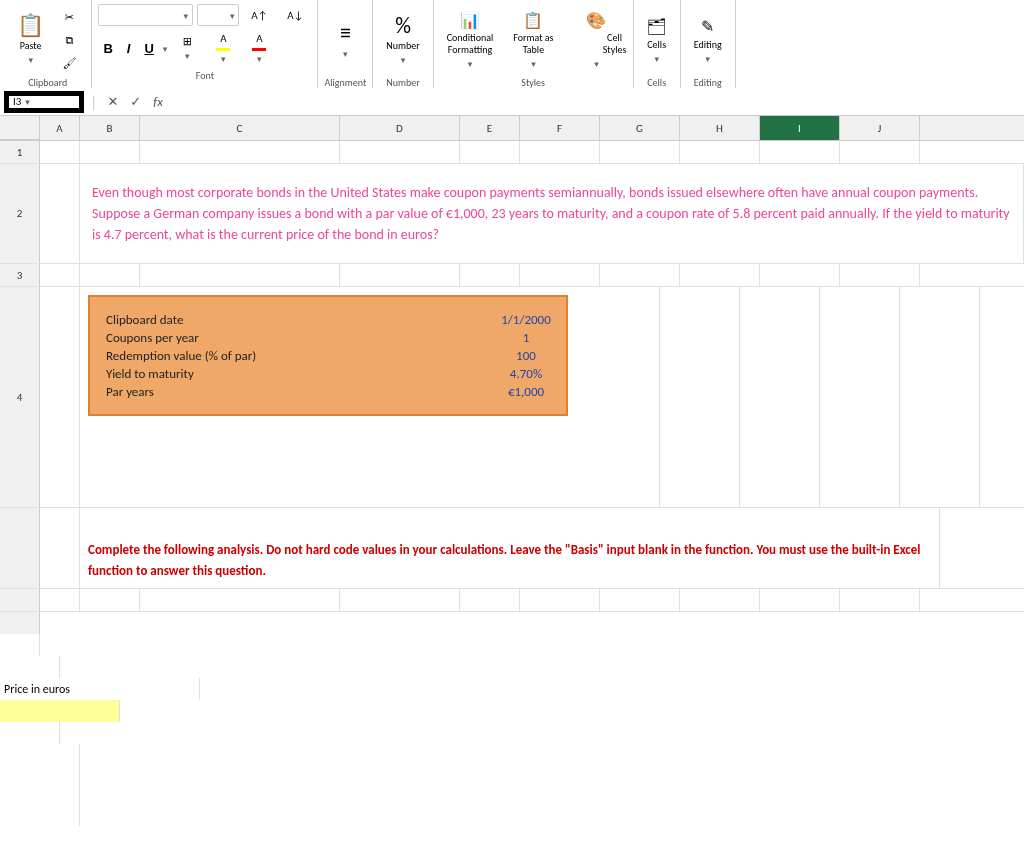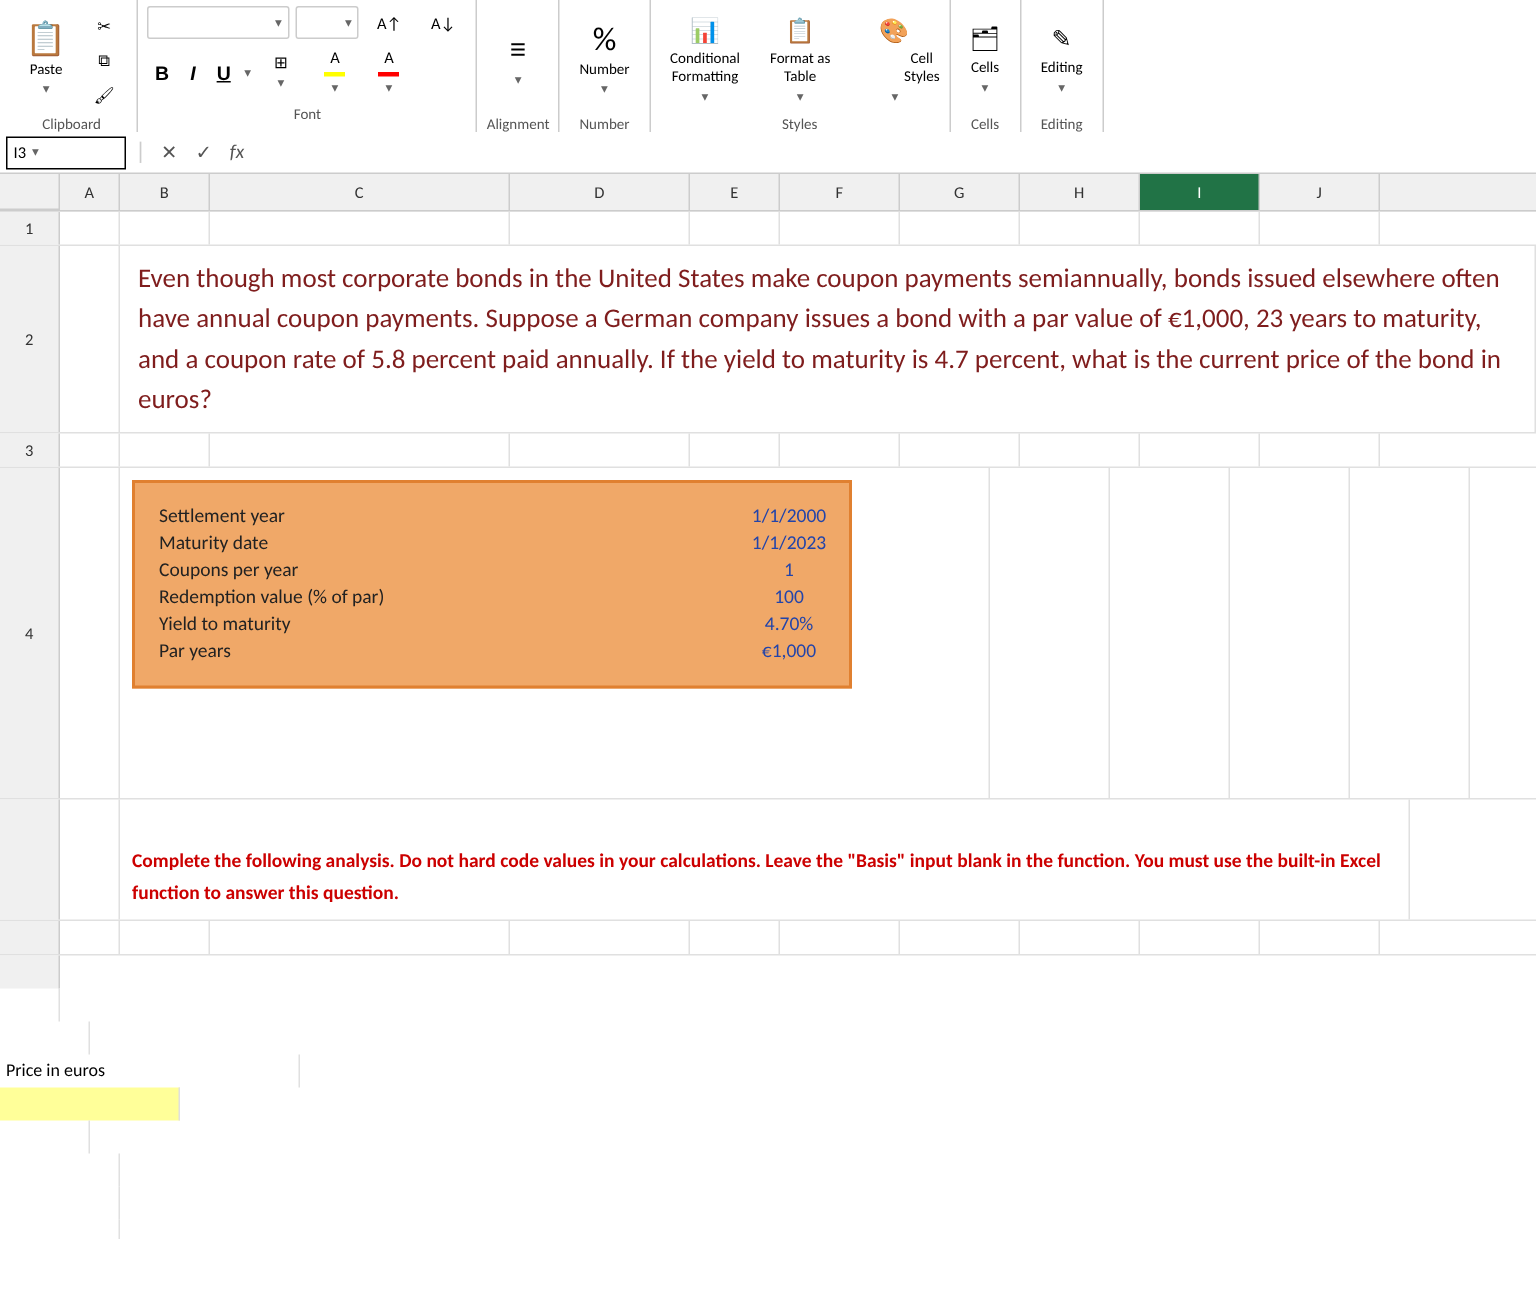--- a/index.html
+++ b/index.html
@@ -49,21 +49,21 @@
       display: flex;
       align-items: center;
       border-bottom: 1px solid #ccc;
       height: 28px;
       padding: 0 4px;
       gap: 4px;
       background: white;
     }
     .name-box {
       width: 80px;
-      border: 1px solid #000000;
+      border: 5px solid #000000;
       height: 22px;
       display: flex;
       align-items: center;
       padding: 0 4px;
       font-size: 11px;
       background: white;
     }
     .formula-bar-sep {
       color: #ccc;
       font-size: 16px;
@@ -164,23 +164,23 @@
     }
     .orange-value {
       font-size: 13px;
       color: #2244aa;
       text-align: center;
       min-width: 80px;
     }
     
     .desc-cell {
       padding: 8px 8px;
-      font-size: 18px;
+      font-size: 14px;
       line-height: 1.5;
-      color: #7f1d1d;
+      color: #ec4899;
     }
     
     .warning-text {
       color: #cc0000;
       font-weight: bold;
       font-size: 13px;
       line-height: 1.6;
       padding: 6px 8px;
     }
     
@@ -444,26 +444,22 @@
     <div class="cell col-j"></div>
   </div>
 
   <div class="spreadsheet-row" style="min-height:220px; align-items:flex-start;">
     <div class="cell row-header-cell" style="height:220px;">4</div>
     <div class="cell col-a" style="height:220px;"></div>
     <div class="cell" style="width:520px;min-width:520px;height:220px;align-items:flex-start;padding:0;border:none;">
 
       <div class="orange-box" style="margin:8px;width:480px;">
         <div class="orange-row">
-          <span class="orange-label">Settlement year</span>
+          <span class="orange-label">Clipboard date</span>
           <span class="orange-value">1/1/2000</span>
-        </div>
-        <div class="orange-row">
-          <span class="orange-label">Maturity date</span>
-          <span class="orange-value">1/1/2023</span>
         </div>
         <div class="orange-row">
           <span class="orange-label">Coupons per year</span>
           <span class="orange-value">1</span>
         </div>
         <div class="orange-row">
           <span class="orange-label">Redemption value (% of par)</span>
           <span class="orange-value">100</span>
         </div>
         <div class="orange-row">

